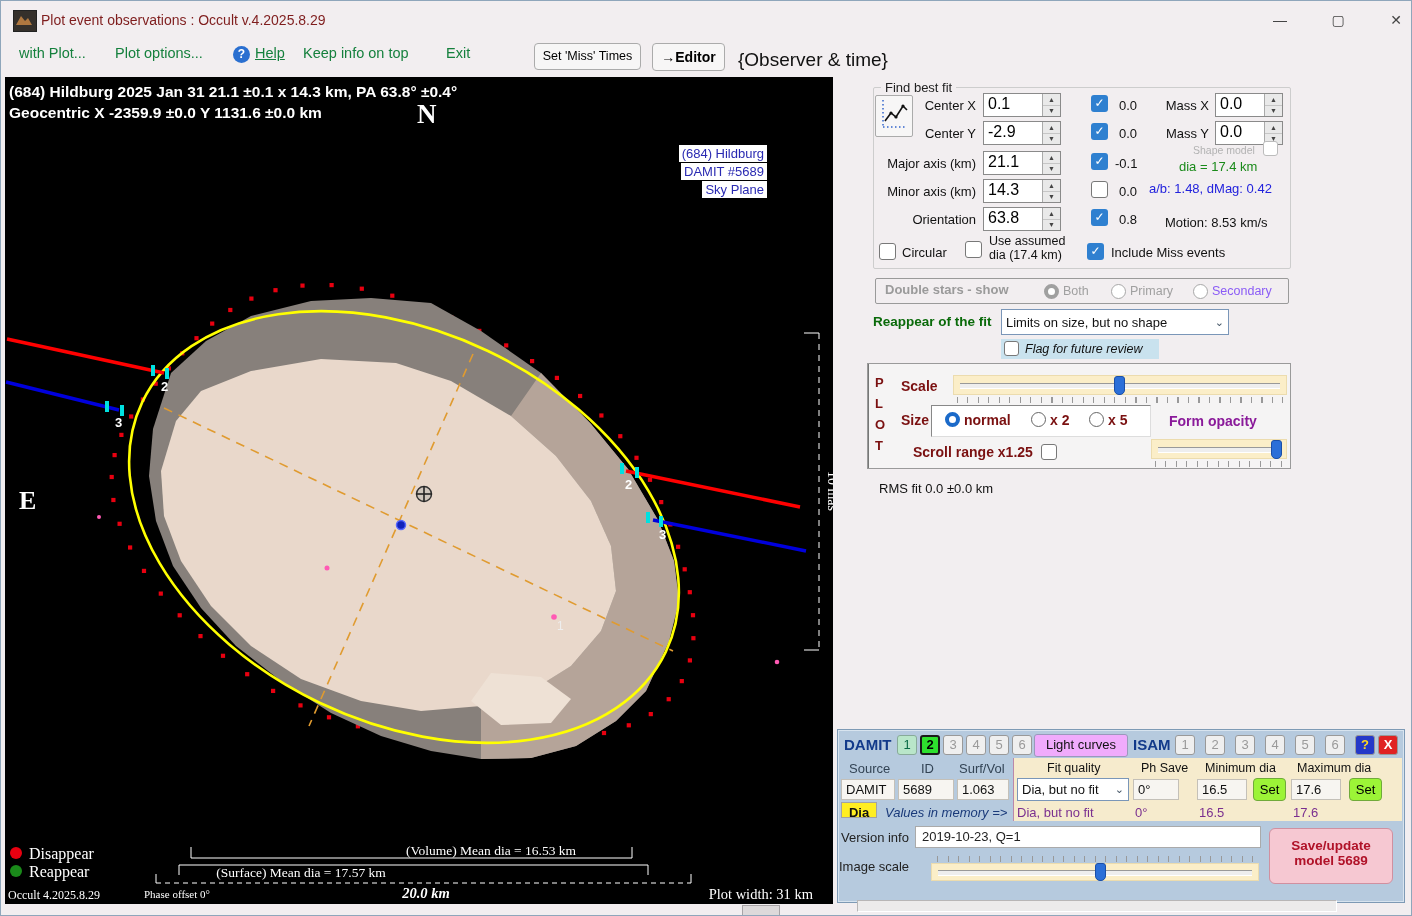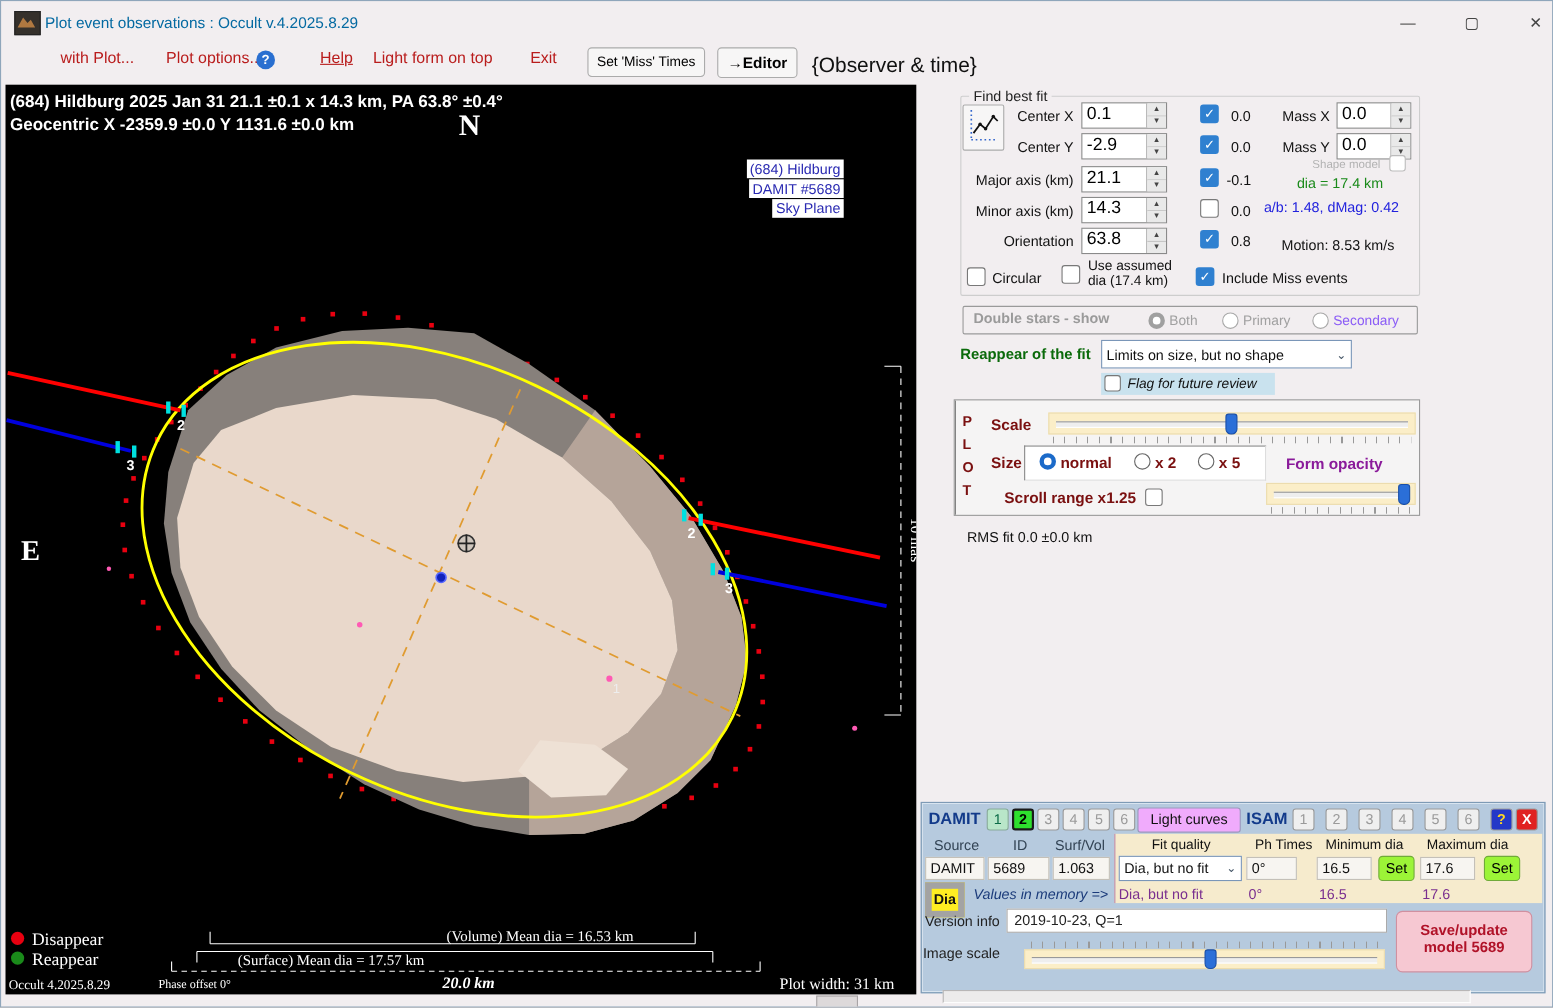--- a/index.html
+++ b/index.html
@@ -1,26 +1,26 @@
 <!DOCTYPE html>
 <html><head>
 <meta charset="utf-8">
 <style>
   html,body{margin:0;padding:0;background:#d8d4d6;font-family:"Liberation Sans",sans-serif;}
   .win{position:relative;width:1412px;height:916px;background:#f2eef0;overflow:hidden;border:1px solid #8fa6bb;box-sizing:border-box;}
   .abs{position:absolute;}
   .t13{font-size:13px;color:#111;}
   
   .titlebar{left:0;top:0;width:1412px;height:38px;}
-  .apptitle{left:40px;top:11px;font-size:14px;color:#0369a1;}
+  .apptitle{left:40px;top:11px;font-size:14px;color:#7f1d1d;}
   .appicon{left:12px;top:9px;width:22px;height:20px;background:#35302b;border:1px solid #222;}
   .appicon svg{display:block;}
   .wbtn{top:6px;width:46px;height:26px;text-align:center;line-height:26px;font-size:14px;color:#444;}
   
-  .menuitem{top:44px;font-size:14.5px;color:#b91c1c;font-weight:500;margin-left:36px;}
+  .menuitem{top:44px;font-size:14.5px;color:#15803d;font-weight:500;}
   .btn{background:#f7f6f6;border:1px solid #ababab;border-radius:4px;text-align:center;box-sizing:border-box;}
   
   .plot{left:4px;top:76px;width:828px;height:827px;background:#000;}
   .legendbox{right:66px;top:68px;display:flex;flex-direction:column;align-items:flex-end;}
   .legendbox span{background:#fff;color:#2a2ab2;font-size:13px;padding:1px 3px;margin-bottom:1px;}
   
   .grp{border:1px solid #cdcdcd;border-radius:2px;box-sizing:border-box;}
   .grplbl{background:#f2eef0;padding:0 4px;font-size:13px;color:#222;}
   
   .spin{height:24px;background:#fff;border:1px solid #8a8a8a;display:flex;box-sizing:border-box;}
@@ -73,21 +73,21 @@
     <span class="abs apptitle">Plot event observations : Occult v.4.2025.8.29</span>
     <div class="abs wbtn" style="left:1256px;">—</div>
     <div class="abs wbtn" style="left:1314px;">▢</div>
     <div class="abs wbtn" style="left:1372px;">✕</div>
   </div>
 
   <span class="abs menuitem" style="left:18px;">with Plot...</span>
   <span class="abs menuitem" style="left:114px;">Plot options...</span>
   <span class="abs" style="left:232px;top:45px;width:17px;height:17px;border-radius:50%;background:#2a6fd0;color:#fff;font-size:12px;font-weight:bold;text-align:center;line-height:17px;">?</span>
   <span class="abs menuitem" style="left:254px;text-decoration:underline;">Help</span>
-  <span class="abs menuitem" style="left:302px;">Light form on top</span>
+  <span class="abs menuitem" style="left:302px;">Keep info on top</span>
   <span class="abs menuitem" style="left:445px;">Exit</span>
   <div class="abs btn" style="left:533px;top:42px;width:107px;height:27px;line-height:25px;font-size:12.5px;">Set 'Miss' Times</div>
   <div class="abs btn" style="left:651px;top:42px;width:73px;height:28px;line-height:26px;font-size:14px;font-weight:bold;">→Editor</div>
   <span class="abs" style="left:737px;top:48px;font-size:19px;color:#111;">{Observer &amp; time}</span>
 
   <div class="abs plot">
     <svg width="828" height="827" viewBox="0 0 828 827">
 
       <g id="reddots">
           <rect x="682.8" y="581.3" width="4.2" height="4.2" fill="#e80010"></rect>
@@ -413,38 +413,38 @@
   <div class="abs dbtn" style="left:1324px;top:734px;">6</div>
   <div class="abs dbtn q" style="left:1354px;top:734px;">?</div>
   <div class="abs dbtn x" style="left:1377px;top:734px;">X</div>
 
   <div class="abs" style="left:1012px;top:757px;width:388px;height:63px;background:#f6ebcd;border-left:1px solid #b8a;"></div>
 
   <span class="abs" style="left:848px;top:760px;font-size:13px;color:#334455;">Source</span>
   <span class="abs" style="left:920px;top:760px;font-size:13px;color:#334455;">ID</span>
   <span class="abs" style="left:958px;top:760px;font-size:13px;color:#334455;">Surf/Vol</span>
   <span class="abs" style="left:1046px;top:760px;font-size:12.5px;color:#111;">Fit quality</span>
-  <span class="abs" style="left:1140px;top:760px;font-size:12.5px;color:#111;">Ph Times</span>
+  <span class="abs" style="left:1140px;top:760px;font-size:12.5px;color:#111;">Ph Save</span>
   <span class="abs" style="left:1204px;top:760px;font-size:12.5px;color:#111;">Minimum dia</span>
   <span class="abs" style="left:1296px;top:760px;font-size:12.5px;color:#111;">Maximum dia</span>
 
   <div class="abs fld" style="left:840px;top:778px;width:54px;height:21px;">DAMIT</div>
   <div class="abs fld" style="left:897px;top:778px;width:56px;height:21px;">5689</div>
   <div class="abs fld" style="left:956px;top:778px;width:52px;height:21px;">1.063</div>
   <div class="abs combo" style="left:1016px;top:777px;width:112px;height:23px;">
       <span>Dia, but no fit</span>
       <span class="ar">⌄</span>
     </div>
   <div class="abs fld" style="left:1132px;top:778px;width:46px;height:21px;">0°</div>
   <div class="abs fld" style="left:1196px;top:778px;width:50px;height:21px;">16.5</div>
   <div class="abs setbtn" style="left:1252px;top:777px;">Set</div>
   <div class="abs fld" style="left:1290px;top:778px;width:50px;height:21px;">17.6</div>
   <div class="abs setbtn" style="left:1348px;top:777px;">Set</div>
 
-  <div class="abs" style="left:840px;top:801px;width:36px;height:32px;background:#ffee22;border:6px solid #a3a3a3;text-align:center;line-height:20px;font-size:13px;font-weight:bold;color:#111;box-sizing:border-box;">Dia</div>
+  <div class="abs" style="left:840px;top:801px;width:36px;height:16px;background:#ffee22;border:1px solid #a3a3a3;text-align:center;line-height:20px;font-size:13px;font-weight:bold;color:#111;box-sizing:border-box;">Dia</div>
   <span class="abs" style="left:884px;top:804px;font-size:13px;font-style:italic;color:#1a3a7a;">Values in memory =&gt;</span>
   <span class="abs purple-row" style="left:1016px;top:804px;">Dia, but no fit</span>
   <span class="abs purple-row" style="left:1134px;top:804px;">0°</span>
   <span class="abs purple-row" style="left:1198px;top:804px;">16.5</span>
   <span class="abs purple-row" style="left:1292px;top:804px;">17.6</span>
 
   <span class="abs" style="left:840px;top:829px;font-size:13px;color:#222;">Version info</span>
   <div class="abs" style="left:914px;top:825px;width:346px;height:22px;background:#fff;border:1px solid #aaa;box-sizing:border-box;font-size:13px;color:#222;padding:2px 6px;">2019-10-23, Q=1</div>
   <div class="abs" style="left:1268px;top:827px;width:124px;height:56px;background:#f6c8d2;border:1px solid #d090a0;border-radius:6px;text-align:center;box-sizing:border-box;padding-top:9px;">
     <div style="font-size:13.5px;font-weight:bold;color:#b01228;">Save/update</div>

